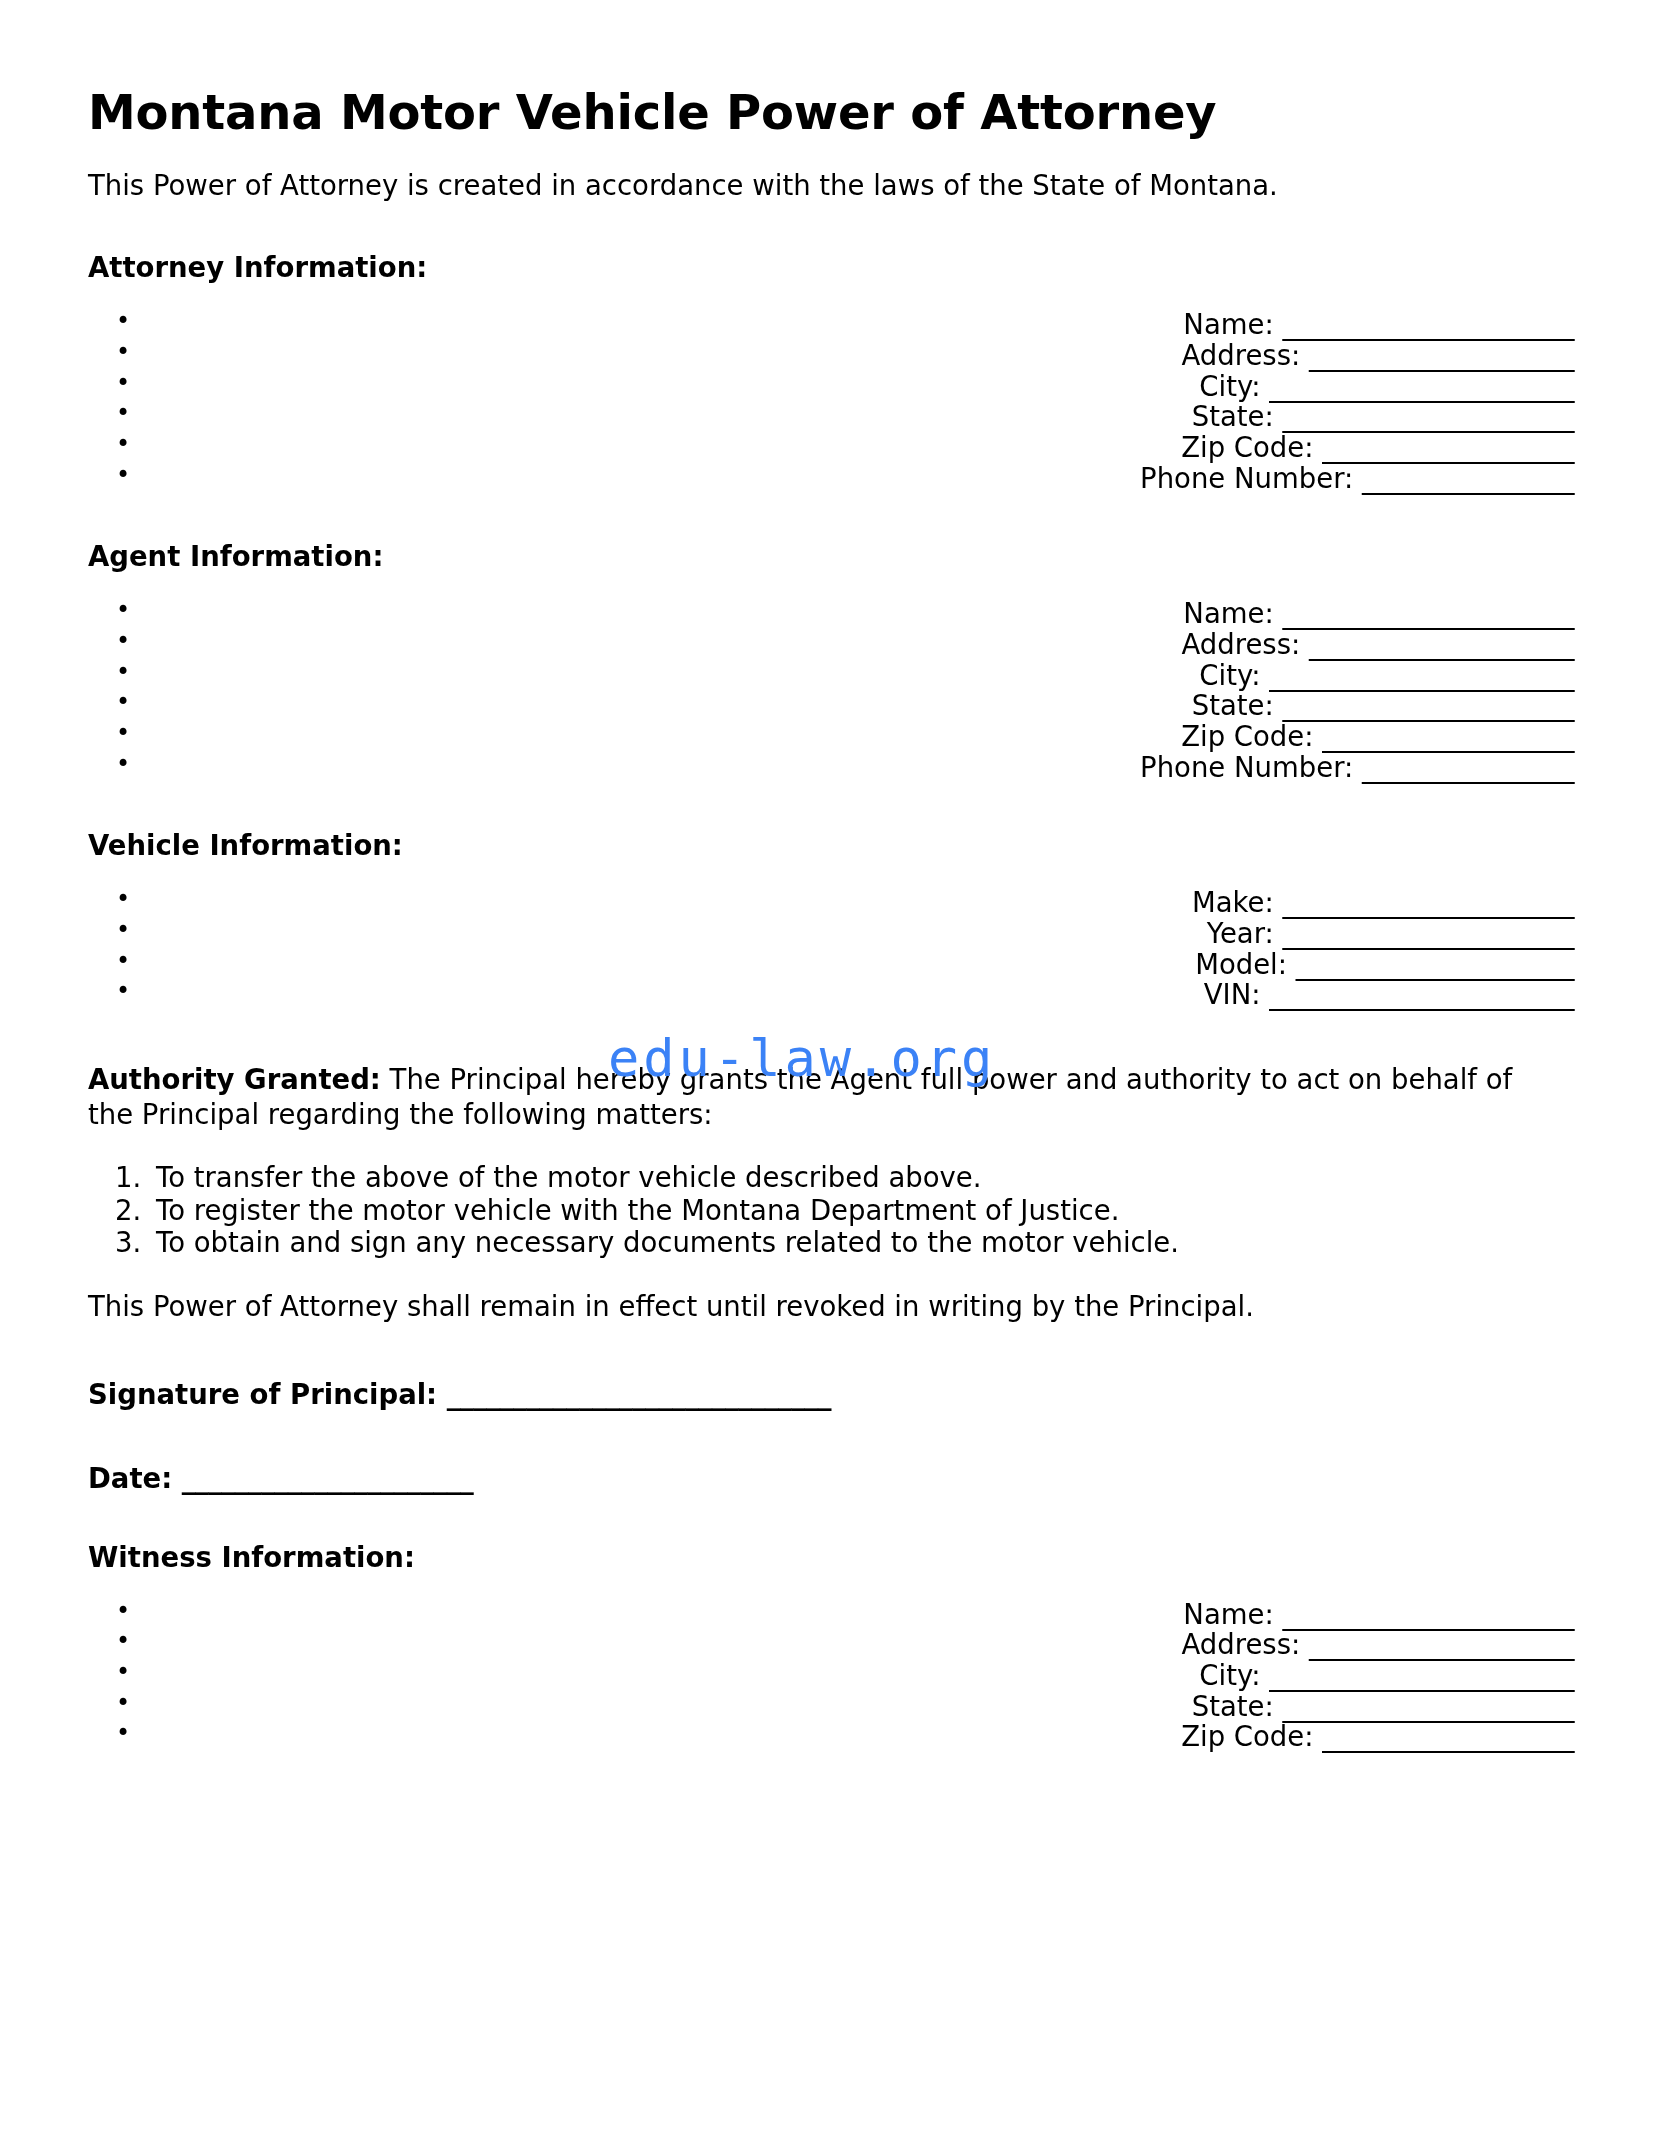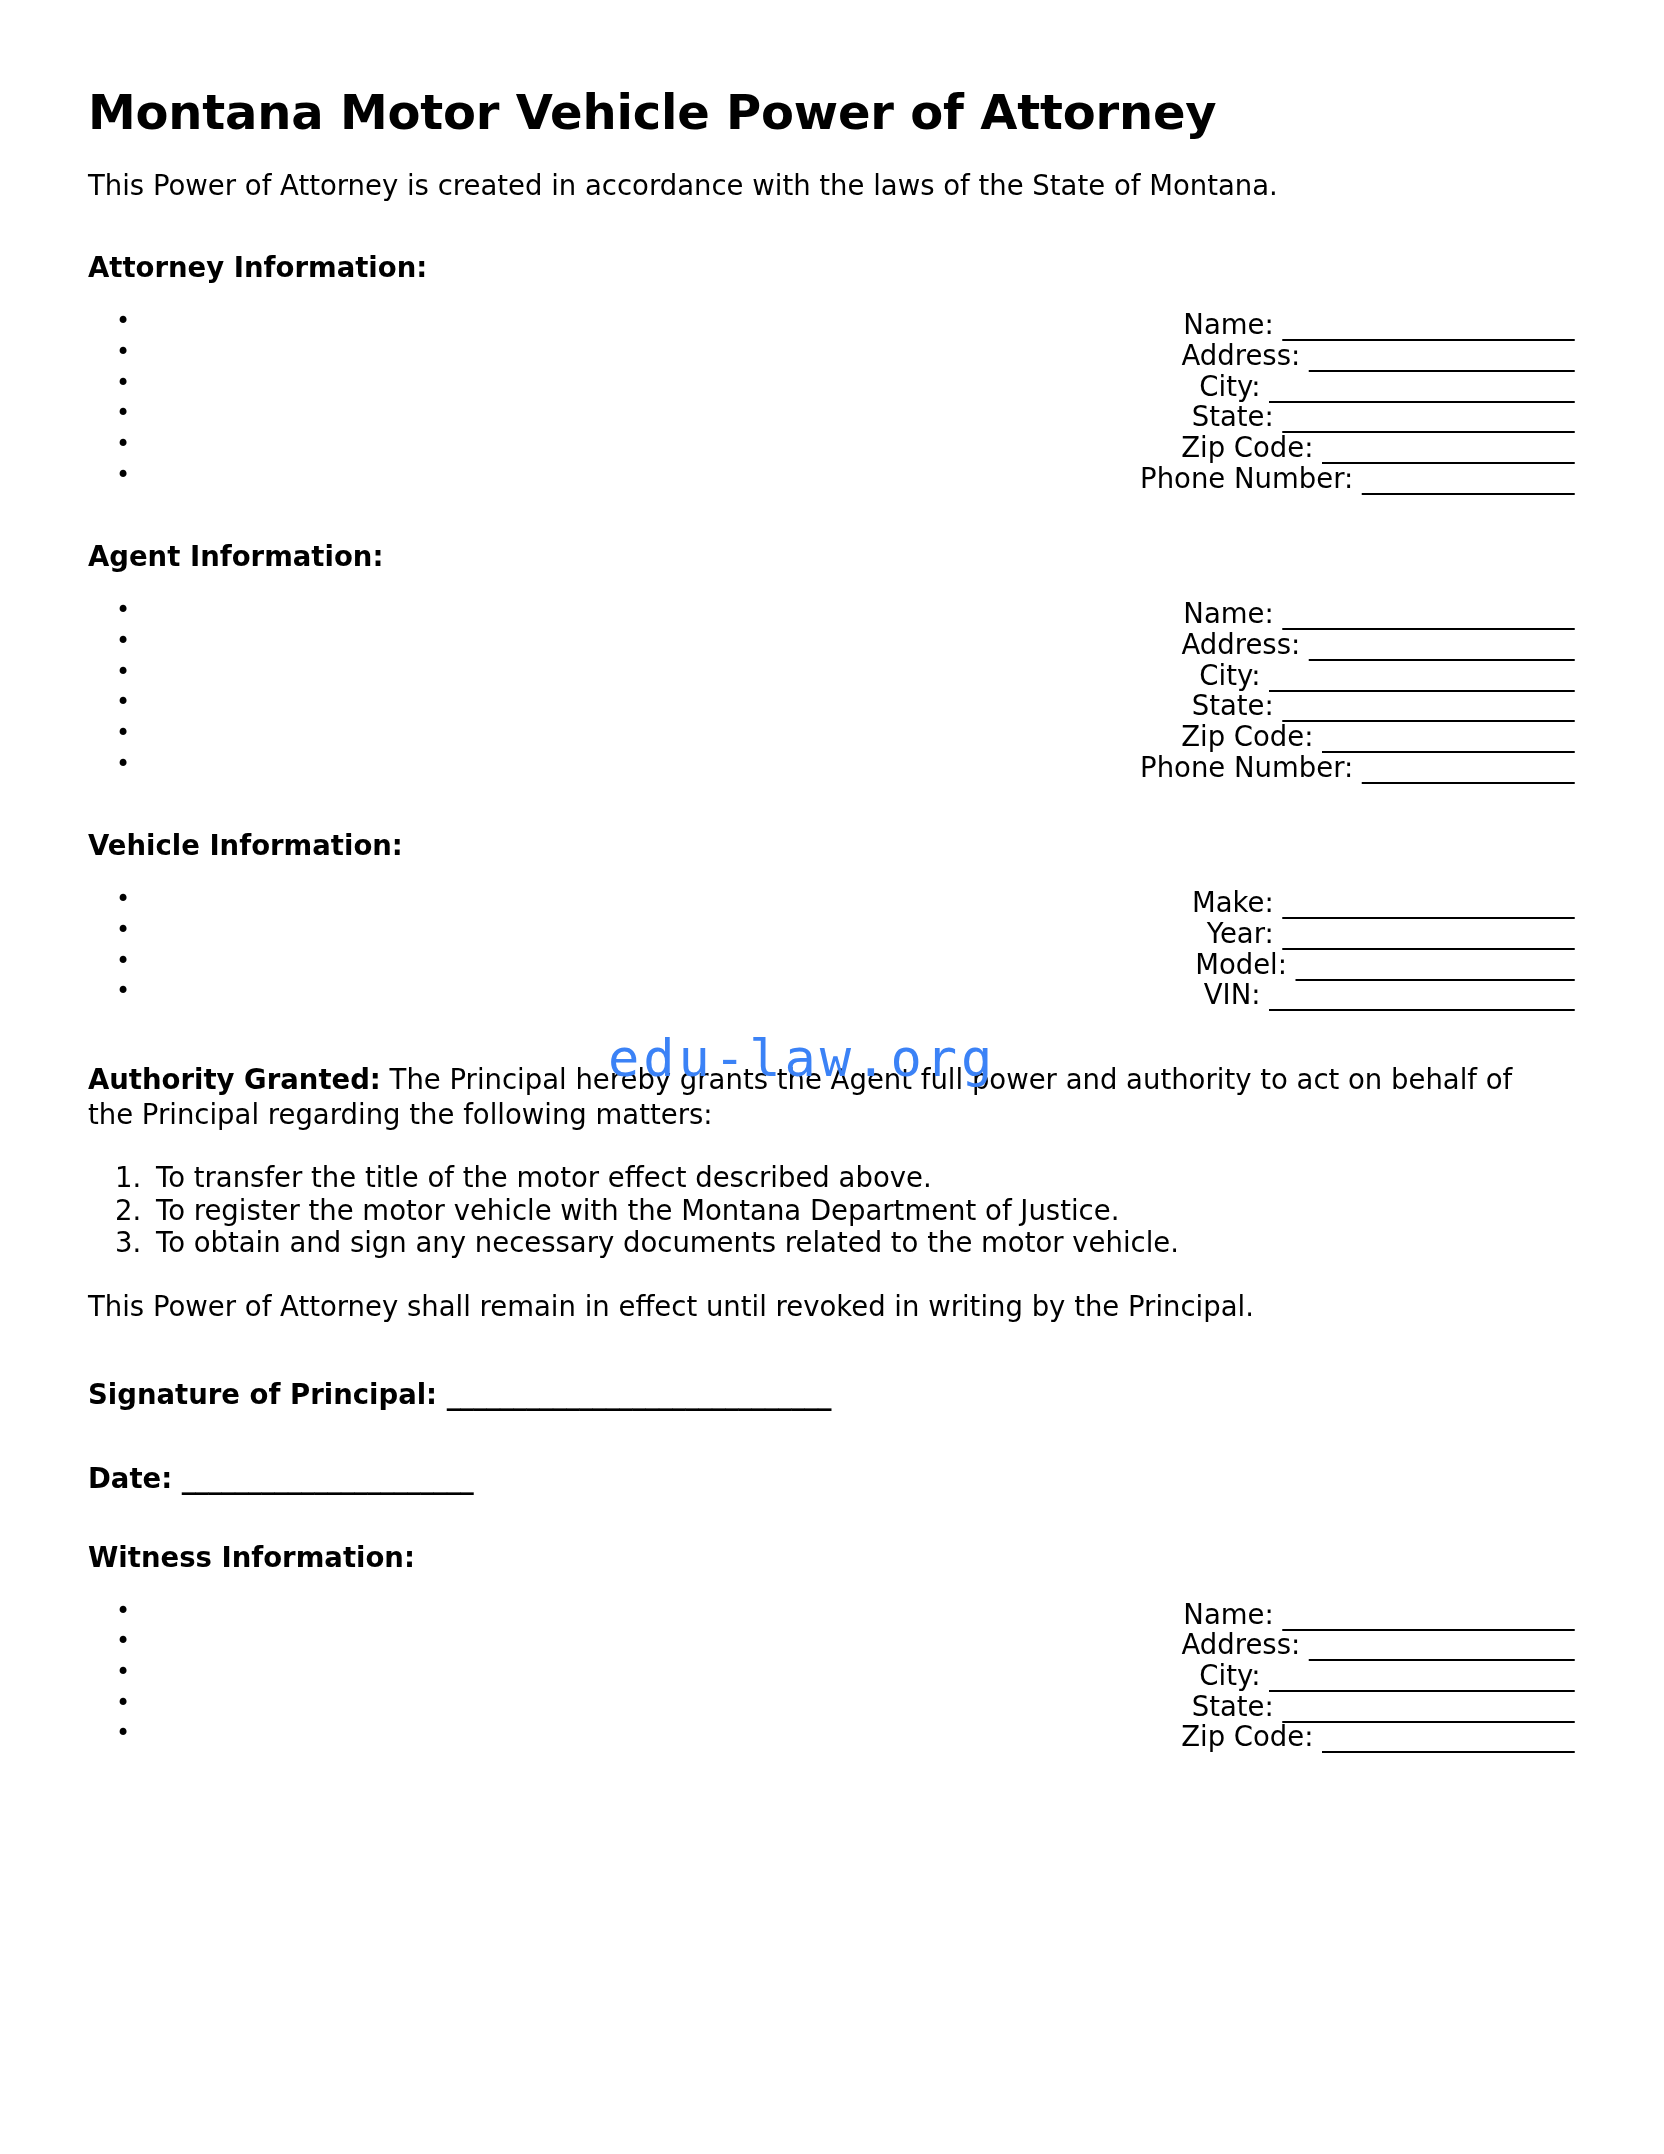--- a/index.html
+++ b/index.html
@@ -144,21 +144,21 @@
   <ul class="field-list">
     <li><span>Make:</span> <span class="blank">______________________</span></li>
     <li><span>Year:</span> <span class="blank">______________________</span></li>
     <li><span>Model:</span> <span class="blank">_____________________</span></li>
     <li><span>VIN:</span> <span class="blank">_______________________</span></li>
   </ul>
 
   <p class="auth-para"><b>Authority Granted:</b><span> The Principal hereby grants the Agent full power and authority to act on behalf of the Principal regarding the following matters:</span></p>
 
   <ol class="auth-list">
-    <li>To transfer the title of the motor effect described above.</li>
+    <li>To transfer the above of the motor vehicle described above.</li>
     <li>To register the motor vehicle with the Montana Department of Justice.</li>
     <li>To obtain and sign any necessary documents related to the motor vehicle.</li>
   </ol>
 
   <p class="body-para">This Power of Attorney shall remain in effect until revoked in writing by the Principal.</p>
 
   <p class="sig-line"><span>Signature of Principal:</span> <span class="blank">_____________________________</span></p>
 
   <p class="sig-line"><span>Date:</span> <span class="blank">______________________</span></p>
 

